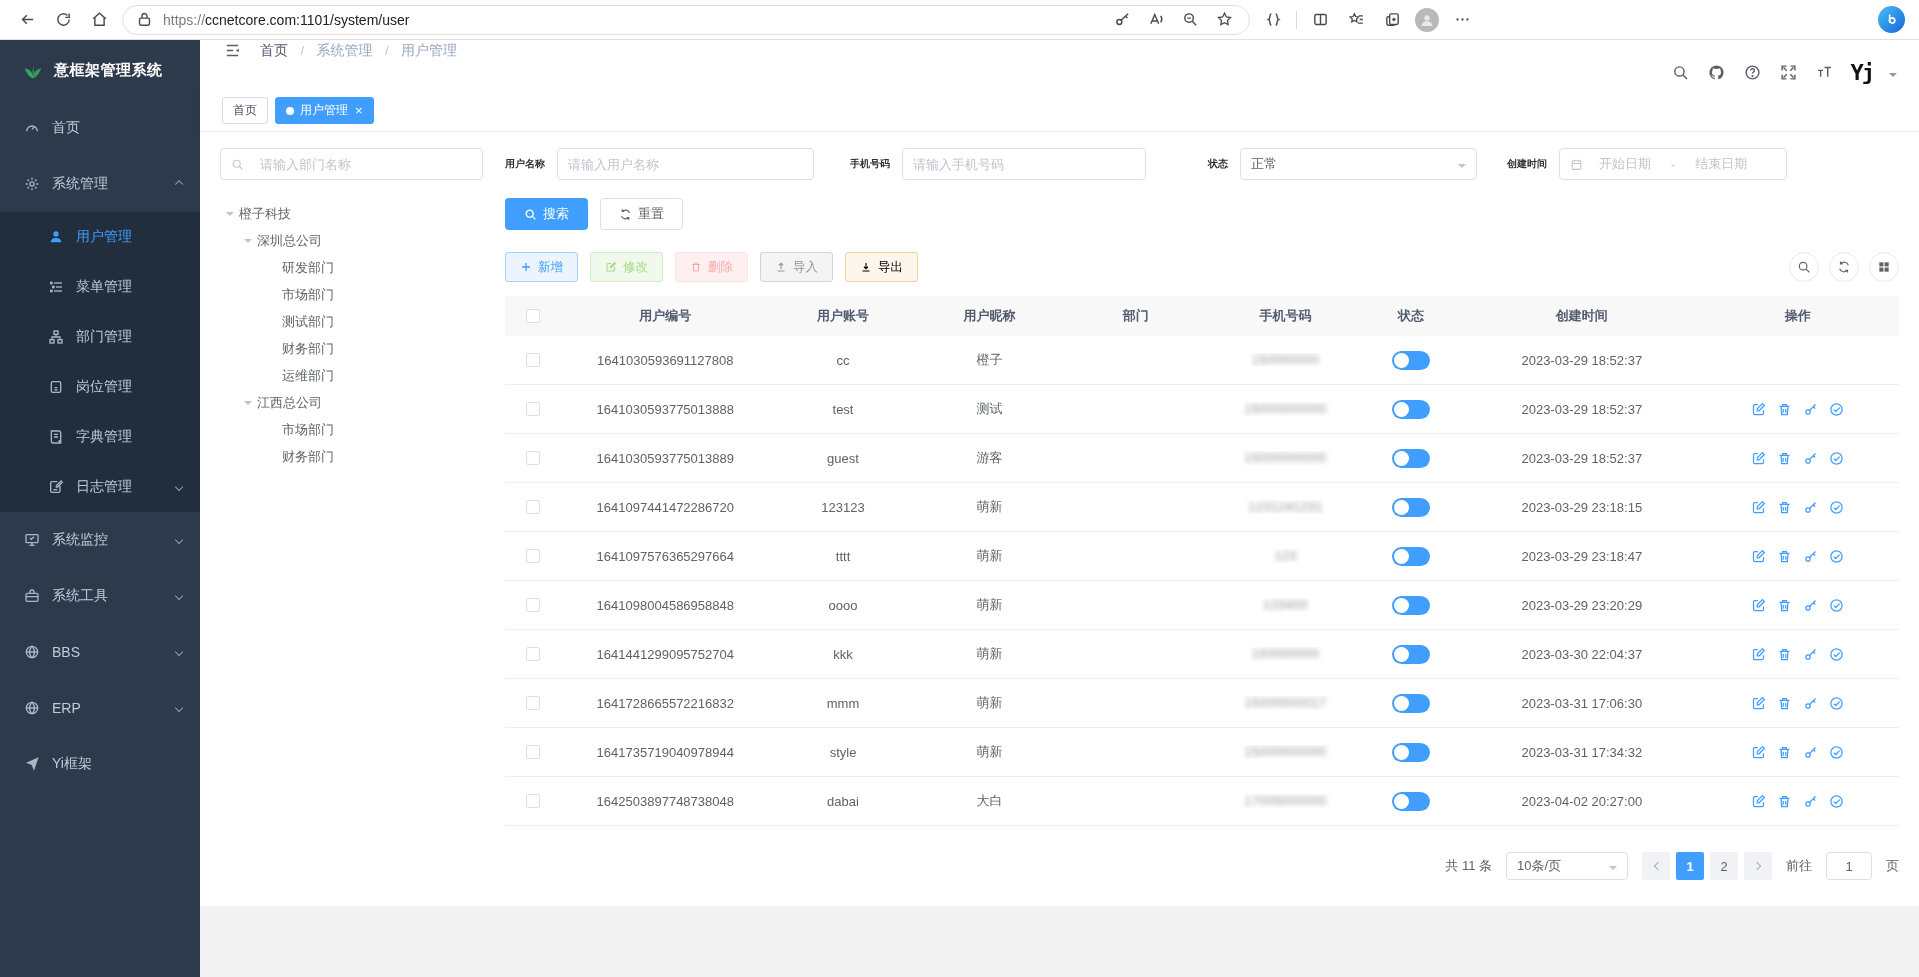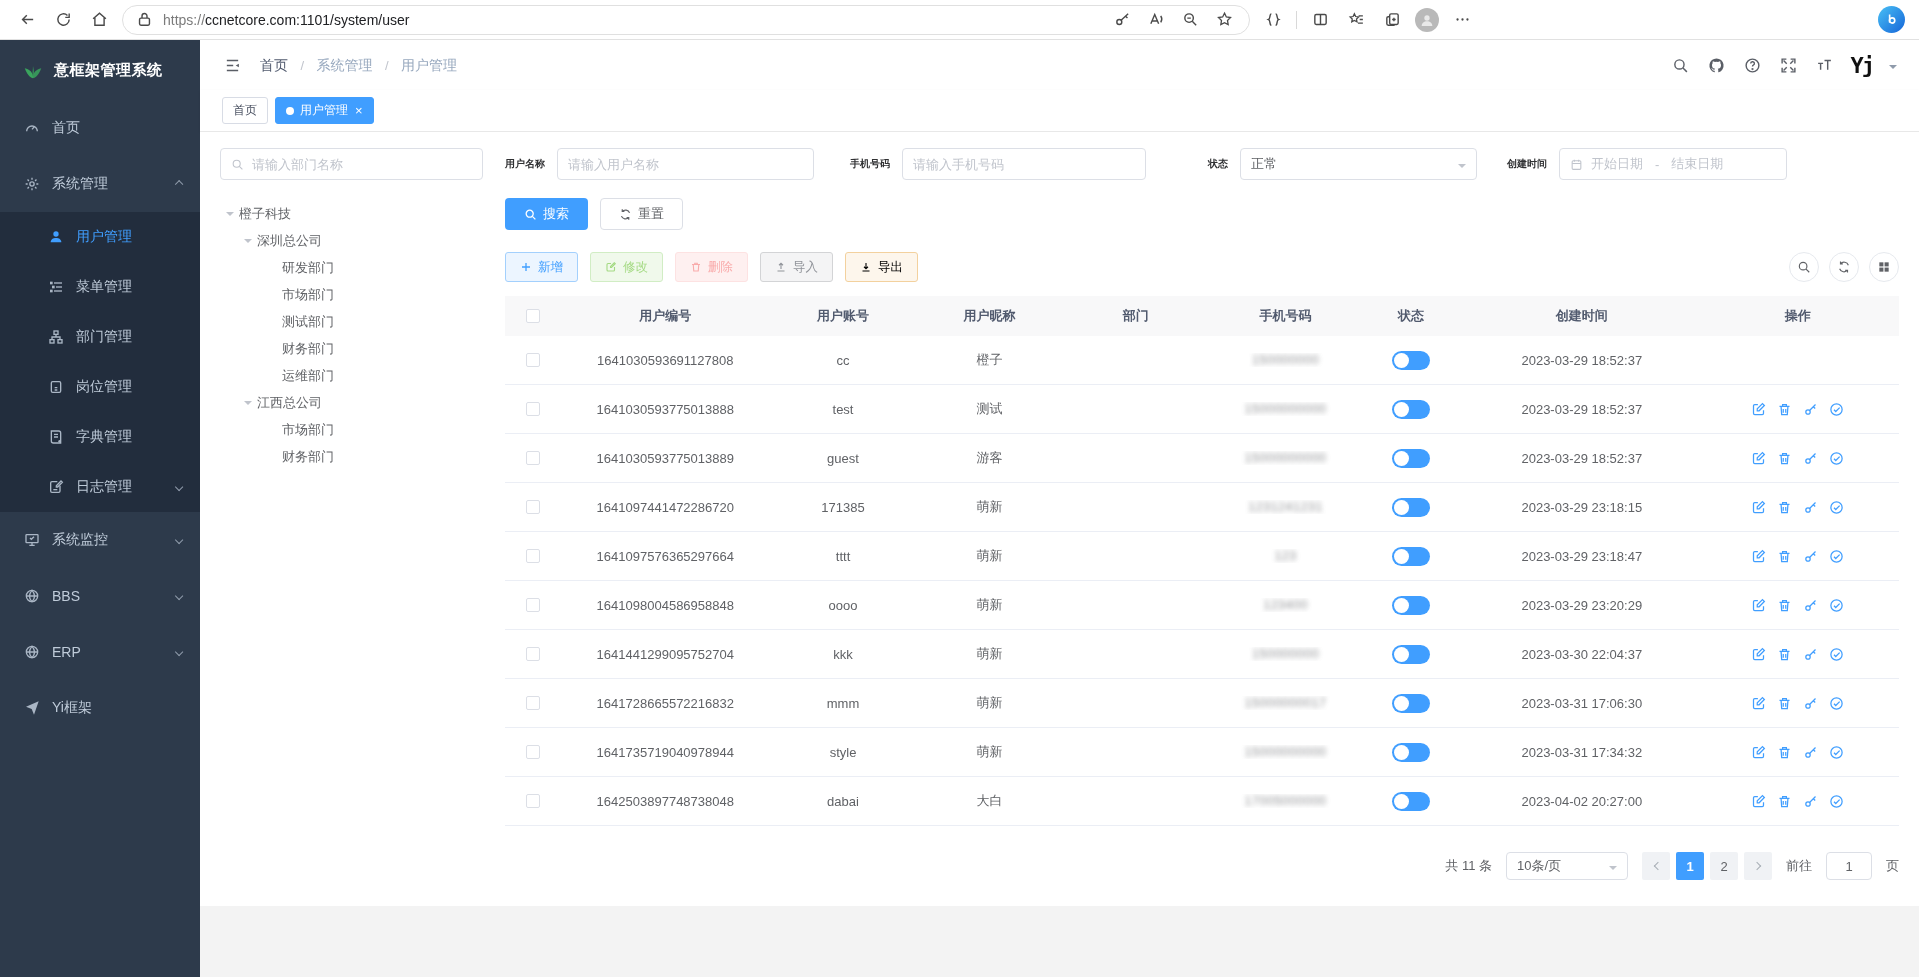--- a/index.html
+++ b/index.html
@@ -36,21 +36,21 @@
   .menu-item .mi svg { width:16px; height:16px; }
   .submenu { background:#222d3d; }
   .submenu .menu-item { height:50px; padding-left:48px; }
   .menu-item.active { color:#409eff; }
   .menu-item.active .mi { color:#409eff; }
   .chev { margin-left:auto; border:solid #8f9bab; border-width:0 1.5px 1.5px 0; padding:2.6px;
     transform:rotate(45deg); }
   .chev.up { transform:rotate(-135deg); }
 
   .main { flex:1; display:flex; flex-direction:column; min-width:0; }
-  .app-header { height:50px; background:#fff; display:flex; align-items:center; padding:0 22px; }
+  .app-header { height:50px; background:#fff; display:flex; align-items:flex-start; padding:0 22px;flex-direction:column; }
   .hdr-left { display:flex; align-items:center; gap:18px; }
   .crumb { font-size:14px; color:#97a8be; }
   .crumb.first { color:#515a6e; }
   .crumb-sep { color:#c0c4cc; font-size:13px; margin:0 8px; }
   .hdr-right { margin-left:auto; display:flex; align-items:center; gap:16px; }
   .hicon { width:20px; height:20px; color:#5a5e66; display:flex; align-items:center; justify-content:center; }
   .hicon svg { width:17px; height:17px; }
   .yj { font-weight:bold; font-size:22px; color:#111; font-family:"DejaVu Sans Mono",monospace; letter-spacing:-2px; }
   .caret-dn { border:4px solid transparent; border-top-color:#8f9bab; margin-top:8px; }
 
@@ -63,21 +63,21 @@
   .tag.active .dot { width:8px; height:8px; border-radius:50%; background:#fff; margin-right:6px; }
   .tag .x { margin-left:7px; font-size:13px; line-height:1; }
 
   .content-wrap { background:#fff; padding:16px 20px 26px 20px; }
   .content { display:flex; }
   .left-col { width:263px; margin-right:22px; flex:none; }
   .right-col { flex:1; min-width:0; }
 
   
   .inp { height:32px; border:1px solid #dcdfe6; border-radius:4px; background:#fff;
-    display:flex; align-items:center; padding:0 10px; gap:8px; font-size:13px; color:#606266; }
+    display:flex; align-items:center; padding:0 10px; gap:16px; font-size:13px; color:#606266; }
   input.raw { border:none; outline:none; flex:1; font-size:13px; color:#606266; min-width:0;
     font-family:inherit; background:transparent; }
   input.raw::placeholder { color:#c0c4cc; }
   .ph { color:#c0c4cc; }
 
   .filters { display:flex; align-items:center; margin-bottom:18px; }
   .flabel { font-size:10px; font-weight:bold; color:#303133; white-space:nowrap; margin-right:12px; }
   .sel-caret { margin-left:auto; border:4.5px solid transparent; border-top-color:#c0c4cc; margin-top:8px; }
 
   .btn-row { display:flex; gap:12px; margin-bottom:22px; }
@@ -338,20 +338,30 @@
     </div>
 
     <div class="menu-item">
       <span class="mi">
         <svg viewBox="0 0 24 24" fill="none" stroke="currentColor" stroke-width="2">
             <rect x="3" y="4" width="18" height="12" rx="1"></rect>
             <path d="M9 9l2 2 4-4M12 16v4M8 20h8"></path>
           </svg>
       </span>
       <span>系统监控</span>
+      <span class="chev"></span>
+    </div>
+    <div class="menu-item">
+      <span class="mi">
+        <svg viewBox="0 0 24 24" fill="none" stroke="currentColor" stroke-width="2">
+            <rect x="3" y="8" width="18" height="12" rx="2"></rect>
+            <path d="M9 8V6a3 3 0 0 1 6 0v2M3 13h18"></path>
+          </svg>
+      </span>
+      <span>系统工具</span>
       <span class="chev"></span>
     </div>
     <div class="menu-item">
       <span class="mi">
         <svg viewBox="0 0 24 24" fill="none" stroke="currentColor" stroke-width="2">
             <circle cx="12" cy="12" r="8.5"></circle>
             <path d="M3.5 12h17M12 3.5c-5 5.5-5 11.5 0 17 5-5.5 5-11.5 0-17z"></path>
           </svg>
       </span>
       <span>BBS</span>
@@ -700,21 +710,21 @@
                     </svg>
                   </span>
               </div>
             </div>
 
             <div class="trow">
               <div class="cell c-check">
                   <span class="checkbox"></span>
                 </div>
               <div class="cell c-id">1641097441472286720</div>
-              <div class="cell c-account">171385</div>
+              <div class="cell c-account">123123</div>
               <div class="cell c-nick">萌新</div>
               <div class="cell c-dept"></div>
               <div class="cell c-phone">
                   <span class="masked">1231241231</span>
                 </div>
               <div class="cell c-status">
                   <span class="switch"></span>
                 </div>
               <div class="cell c-time">2023-03-29 23:18:15</div>
               <div class="cell c-op">

